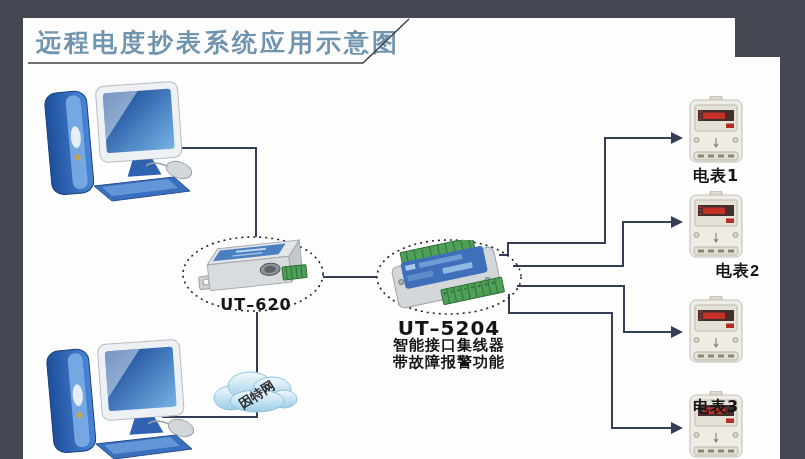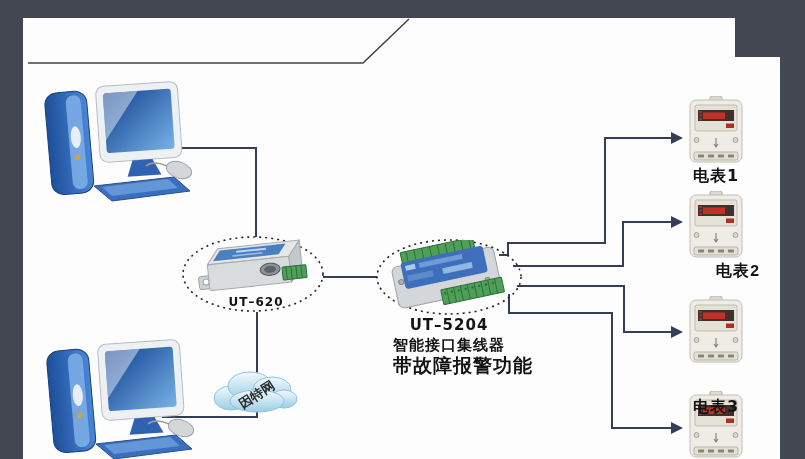--- a/index.html
+++ b/index.html
@@ -11,37 +11,38 @@
   .page{position:absolute;left:23px;top:18px;width:757px;height:441px;background:#fdfdfd;}
   .corner-patch{position:absolute;left:735px;top:0;width:70px;height:57px;background:#434751;}
   .abs{position:absolute;}
   .overlay{position:absolute;left:0;top:0;pointer-events:none;}
   .title{
     position:absolute;left:36px;top:26px;width:360px;
     font-size:25px;font-weight:bold;color:#7094ad;letter-spacing:3px;white-space:nowrap;
   }
   .lbl{position:absolute;color:#141414;font-weight:bold;text-align:center;white-space:nowrap;}
   .lbl-host{left:70px;top:203px;width:125px;font-size:21px;letter-spacing:2px;}
-  .lbl-ut620{left:206px;top:295px;width:100px;font-size:12px;font-weight:600;letter-spacing:1px;}
-  .lbl-hub1{left:388px;top:316px;width:122px;font-size:15px;font-weight:600;letter-spacing:1px;}
+  .lbl-ut620{left:206px;top:295px;width:100px;font-size:16px;font-weight:600;letter-spacing:1px;}
+  .lbl-hub1{left:388px;top:316px;width:122px;font-size:20px;font-weight:600;letter-spacing:1px;}
   .lbl-hub2{left:383px;top:336px;width:132px;font-size:15px;letter-spacing:1px;text-align:center;}
-  .lbl-hub3{left:393px;top:353px;width:132px;font-size:19px;letter-spacing:1px;}
+  .lbl-hub3{left:383px;top:353px;width:132px;font-size:15px;letter-spacing:1px;}
   .lbl-meter{width:60px;font-size:16px;letter-spacing:1px;}
   .lbl-m1{left:686px;top:166px;}
   .lbl-m2{left:708px;top:261px;font-family:Liberation Mono, monospace;}
   .lbl-m3{left:686px;top:365px;margin-top:32px;}
 </style>
 </head>
 <body>
 
 <div class="stage">
 
   <div class="page"></div>
   <div class="corner-patch"></div>
 
+  <div class="title">远程电度抄表系统应用示意图</div>
 
   <svg class="overlay" width="805" height="459" viewBox="0 0 805 459">
     <defs>
       <linearGradient id="cloudG" x1="0" y1="0" x2="0" y2="1">
         <stop offset="0" stop-color="#f2fafe"></stop>
         <stop offset="1" stop-color="#9ccde6"></stop>
       </linearGradient>
     </defs>
 
     <path d="M28,63 H363 L409,19" fill="none" stroke="#3e434a" stroke-width="1.5"></path>

